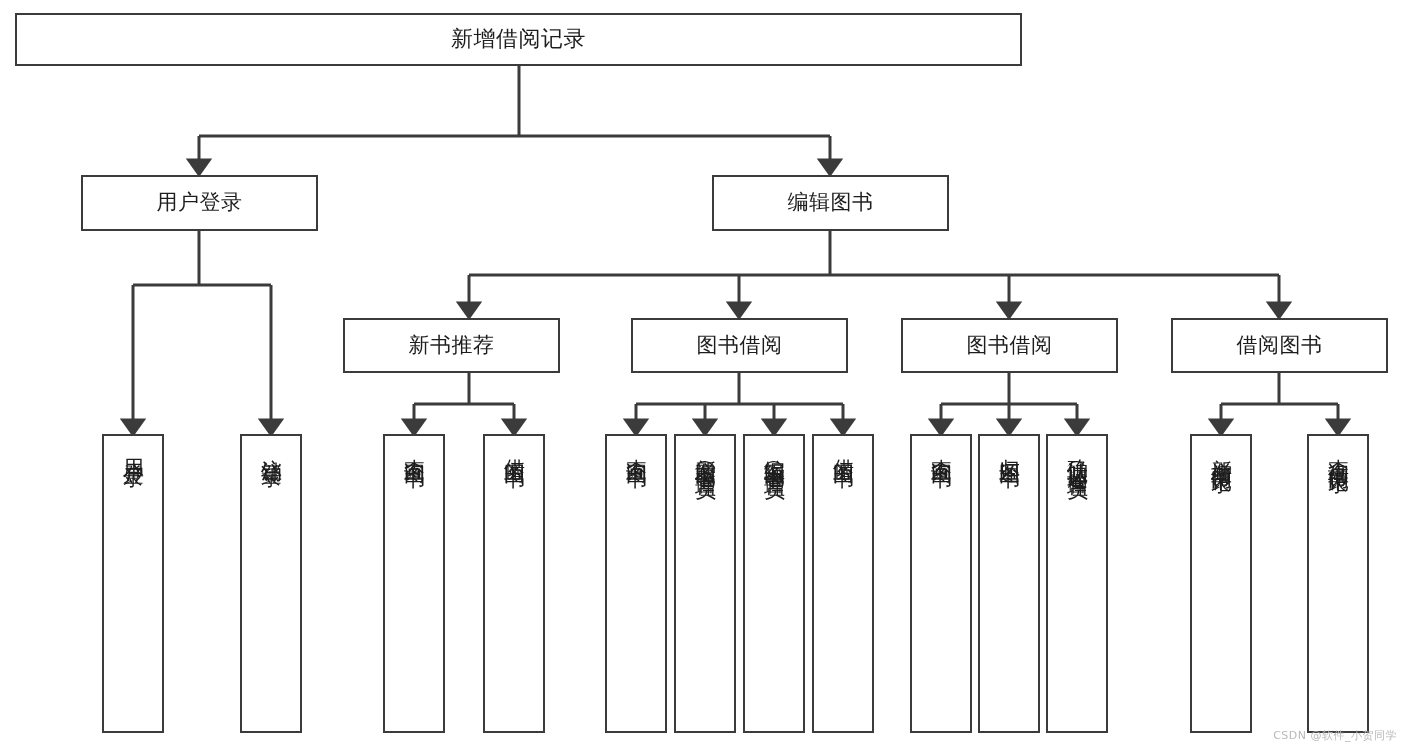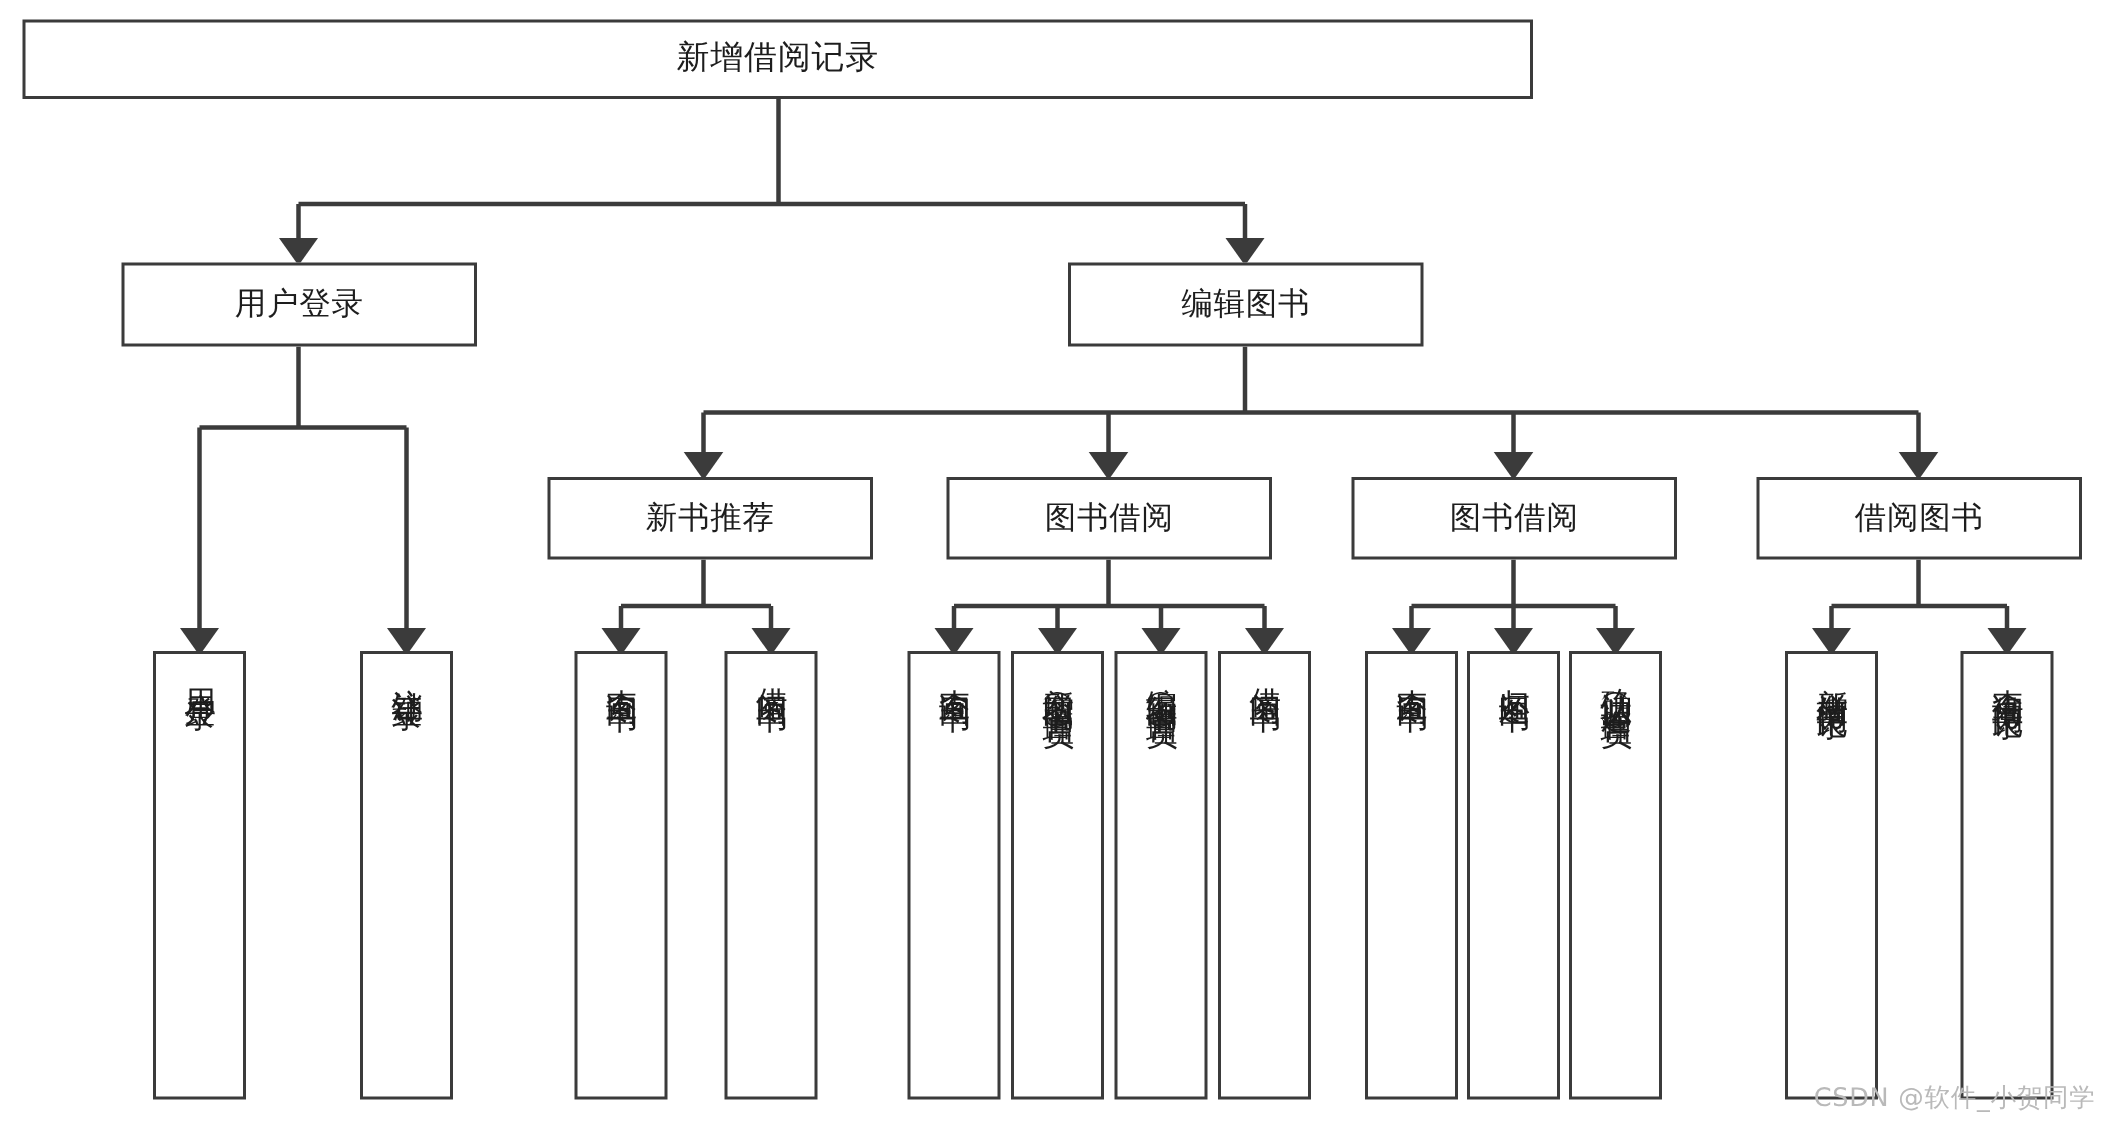--- a/index.html
+++ b/index.html
@@ -60,21 +60,21 @@
     text-orientation: upright;
     font-size: 21px;
     line-height: 1.0;
     letter-spacing: 3px;
     white-space: nowrap;
   }
   #watermark {
     position: absolute;
     right: 8px;
     bottom: 4px;
-    font-size: 17px;
+    font-size: 11px;
     color: #b9b9b9;
     z-index: 5;
     white-space: nowrap;
     letter-spacing: 0.5px;
   }
 </style>
 </head>
 <body>
 
 <div id="canvas">
@@ -133,21 +133,21 @@
     <span class="lbl">新增借阅记录</span>
   </div>
 
   <div class="node h" style="left:81px; top:175px; width:237px; height:56px;">
     <span class="lbl">用户登录</span>
   </div>
   <div class="node h" style="left:712px; top:175px; width:237px; height:56px;">
     <span class="lbl">编辑图书</span>
   </div>
 
-  <div class="node h" style="left:365px; top:318px; width:217px; height:55px;">
+  <div class="node h" style="left:343px; top:318px; width:217px; height:55px;">
     <span class="lbl">新书推荐</span>
   </div>
   <div class="node h" style="left:631px; top:318px; width:217px; height:55px;">
     <span class="lbl">图书借阅</span>
   </div>
   <div class="node h" style="left:901px; top:318px; width:217px; height:55px;">
     <span class="lbl">图书借阅</span>
   </div>
   <div class="node h" style="left:1171px; top:318px; width:217px; height:55px;">
     <span class="lbl">借阅图书</span>

